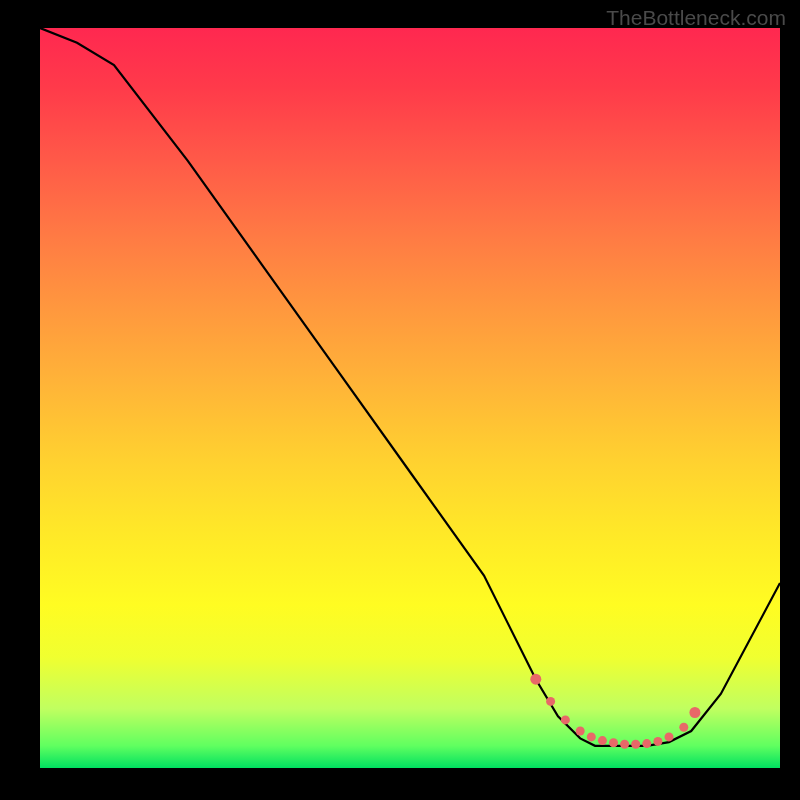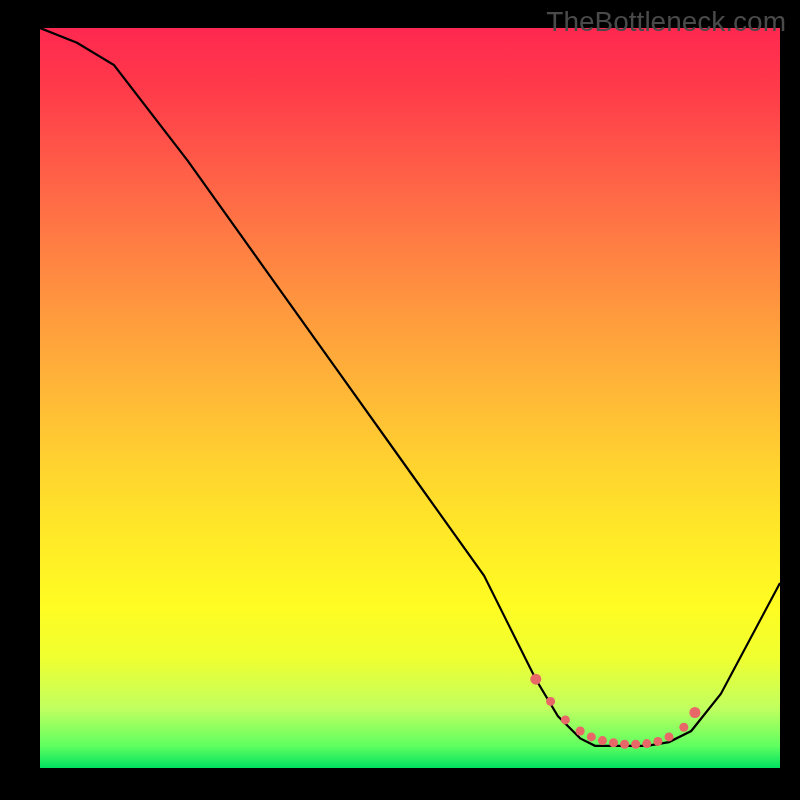--- a/index.html
+++ b/index.html
@@ -15,21 +15,21 @@
     position: relative;
     width: 800px;
     height: 800px;
     background: #000;
   }
   .watermark {
     position: absolute;
     top: 6px;
     right: 14px;
     color: #4a4a4a;
-    font-size: 28px;
+    font-size: 21px;
     font-weight: normal;
     z-index: 10;
   }
   .plot-area {
     position: absolute;
     left: 40px;
     top: 28px;
     width: 740px;
     height: 740px;
     background: linear-gradient(to bottom,

